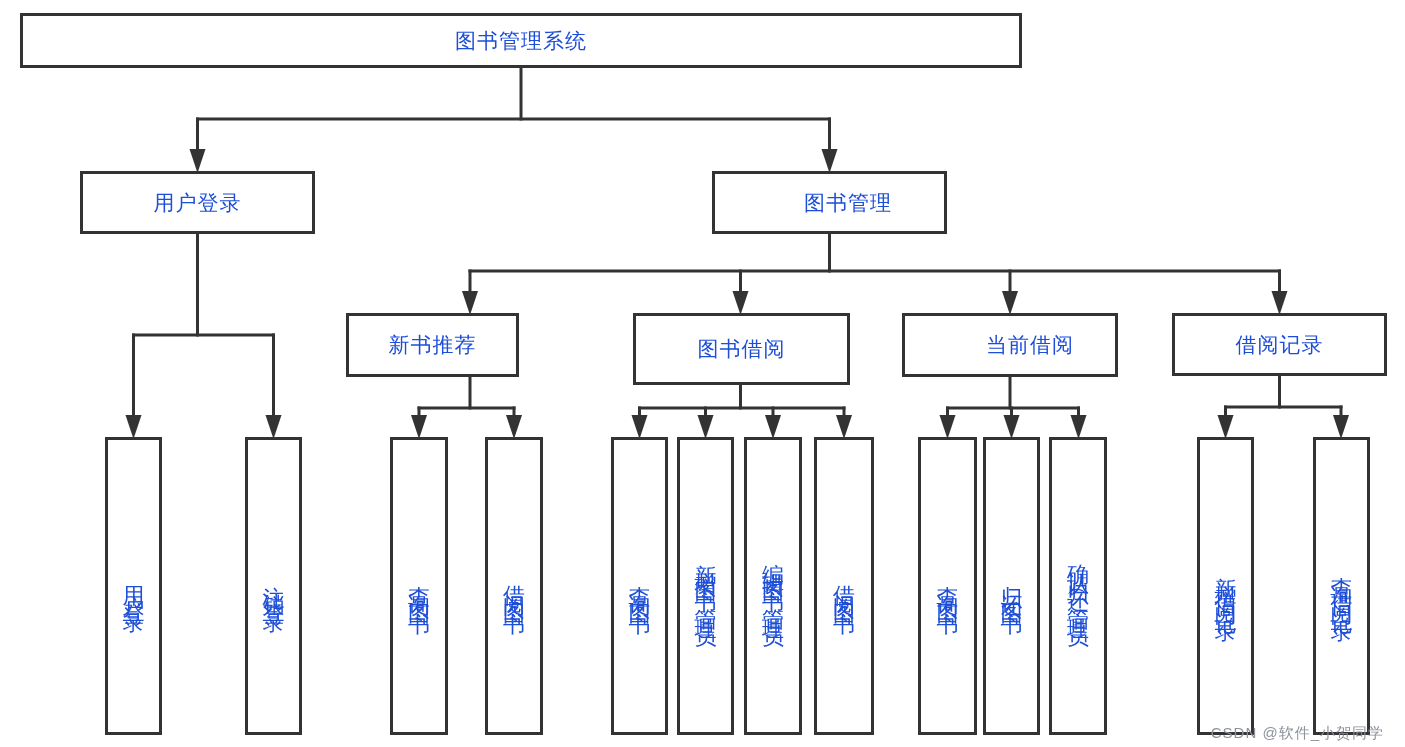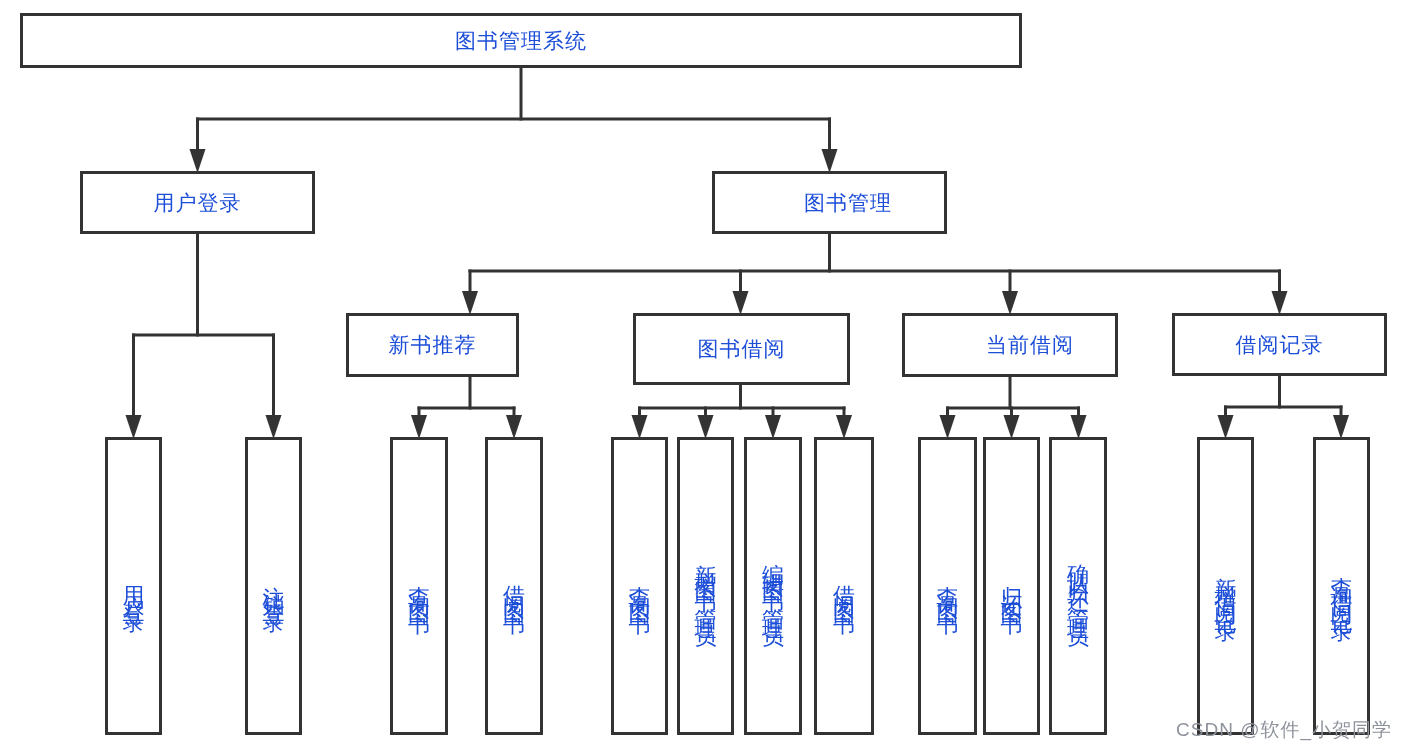--- a/index.html
+++ b/index.html
@@ -12,22 +12,22 @@
     position:absolute;box-sizing:border-box;background:#ffffff;
     border:3px solid #333333;color:#1d4ed8;
     display:flex;align-items:center;justify-content:center;text-align:center;
   }
   .node.h{font-size:21px;letter-spacing:1px;white-space:nowrap;}
   .node.v .lbl{
     writing-mode:vertical-rl;text-orientation:mixed;
     font-size:22px;letter-spacing:9px;line-height:1;
   }
   .watermark{
-    position:absolute;right:13px;bottom:4px;
-    font-size:19px;color:#8d929b;letter-spacing:1px;white-space:nowrap;
+    position:absolute;right:21px;bottom:4px;
+    font-size:15px;color:#8d929b;letter-spacing:1px;white-space:nowrap;
   }
 </style>
 </head>
 <body>
 
 <div class="canvas">
   <svg class="connectors" id="connector-svg" width="1405" height="747" viewBox="0 0 1405 747">
       <line x1="521" y1="68" x2="521" y2="119" stroke="#333333" stroke-width="3" stroke-linecap="square"></line>
       <line x1="197.5" y1="119" x2="829.5" y2="119" stroke="#333333" stroke-width="3" stroke-linecap="square"></line>
       <line x1="197.5" y1="119" x2="197.5" y2="157" stroke="#333333" stroke-width="3" stroke-linecap="square"></line>

